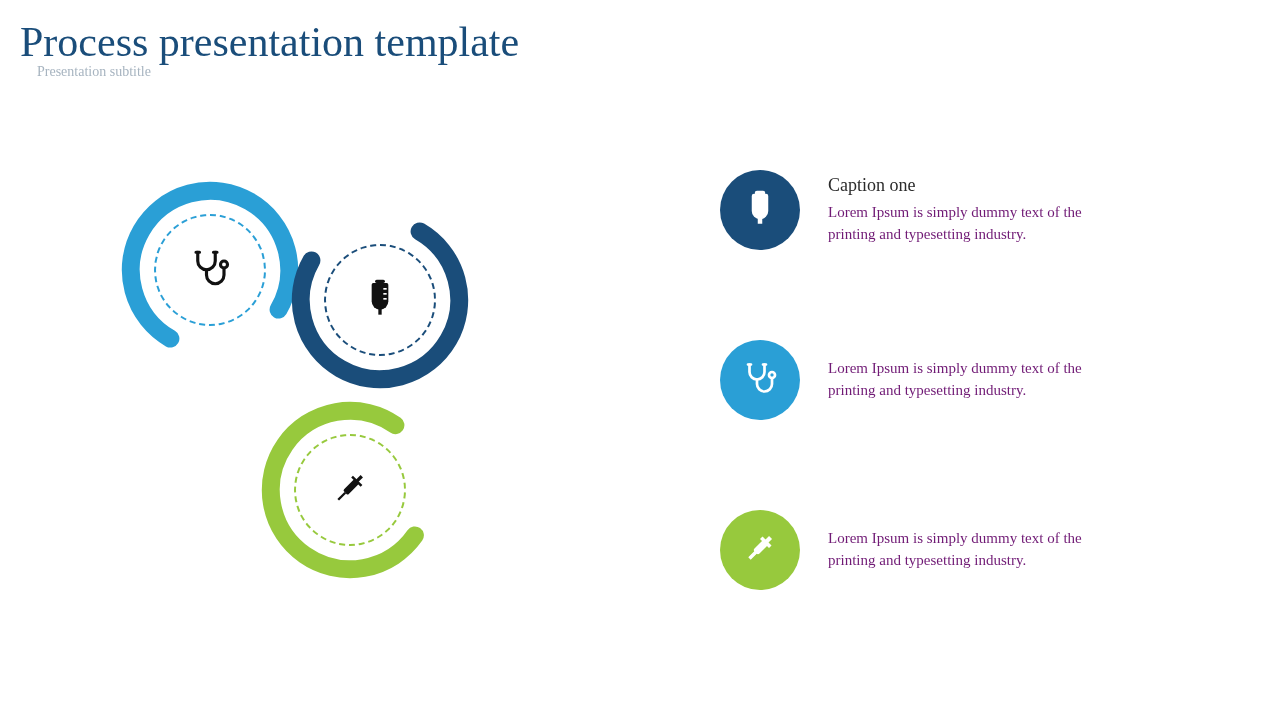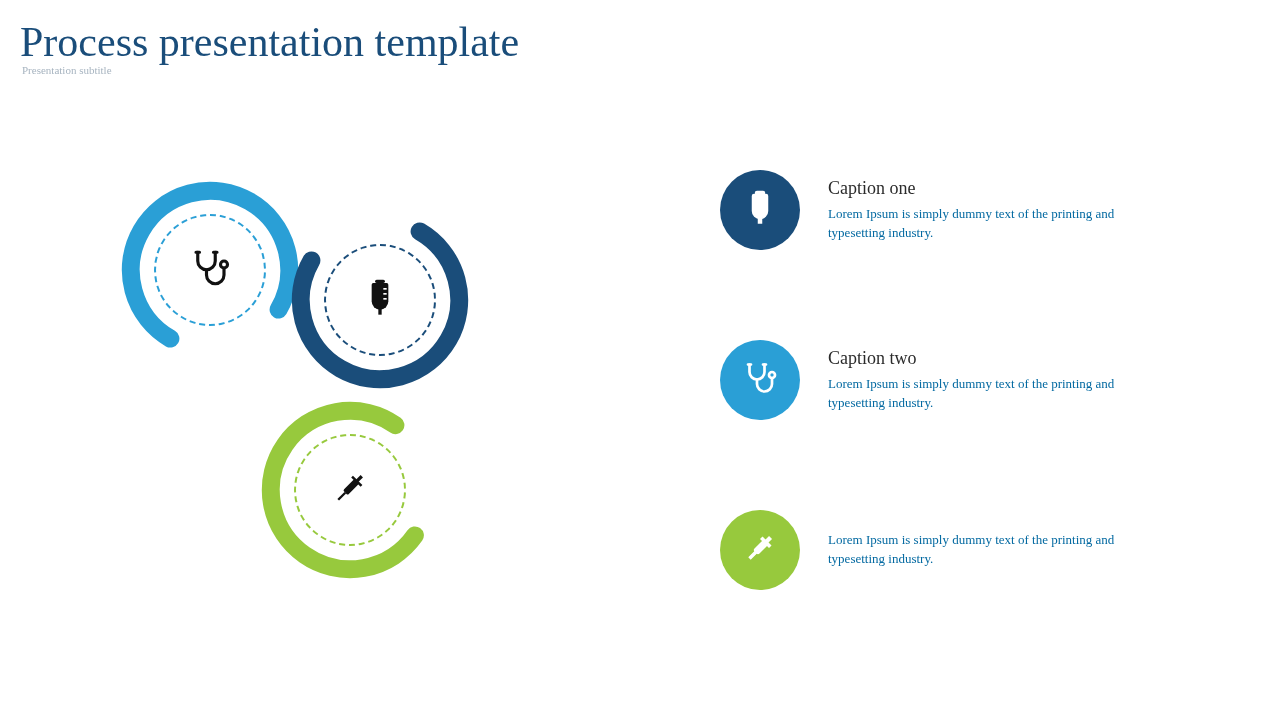--- a/index.html
+++ b/index.html
@@ -1,37 +1,37 @@
 <!DOCTYPE html>
 <html><head>
 <meta charset="utf-8">
 <style>
   * { box-sizing: border-box; margin: 0; padding: 0; }
   html, body { width: 1280px; height: 720px; font-family: Georgia, 'Times New Roman', serif; background: #fff; color: #333; }
   body { position: relative; overflow: hidden; }
 
   .title { position: absolute; left: 20px; top: 18px; font-size: 42px; color: #1a4d7a; font-weight: 400; }
-  .subtitle { position: absolute; left: 22px; top: 64px; font-size: 11px; color: #a7b4c0; }
+  .subtitle { position: absolute; left: 37px; top: 64px; font-size: 14px; color: #a7b4c0; }
 
   
   .diagram { position: absolute; left: 120px; top: 160px; width: 480px; height: 480px; }
 
   .ring { position: absolute; width: 180px; height: 180px; border-radius: 50%; }
   .ring svg.arc { position: absolute; inset: 0; width: 100%; height: 100%; }
   .ring .dashed { position: absolute; border: 2px dashed; border-radius: 50%; }
   .ring .icon { position: absolute; left: 50%; top: 50%; transform: translate(-50%, -50%); }
 
   
   .captions { position: absolute; left: 720px; top: 170px; width: 460px; display: flex; flex-direction: column; gap: 90px; justify-content: space-between; }
   .caption-row { display: flex; align-items: center; gap: 28px; }
   .bubble { width: 80px; height: 80px; border-radius: 50%; display: flex; align-items: center; justify-content: center; flex: 0 0 80px; }
   .bubble svg { stroke: #fff; }
   .cap-text { flex: 1; }
   .cap-title { font-size: 18px; color: #2b2b2b; margin-bottom: 6px; }
-  .cap-body { font-size: 13px; color: #0369a1; line-height: 1.45; max-width: 300px; }
+  .cap-body { font-size: 15px; color: #701a75; line-height: 1.45; max-width: 300px; }
 </style>
 </head>
 <body>
 
 <h1 class="title">Process presentation template</h1>
 <div class="subtitle">Presentation subtitle</div>
 
 <div class="diagram">
 
   <div class="ring" style="left:0px; top:20px;">
@@ -111,21 +111,20 @@
       <span>
         <svg width="36" height="36" viewBox="0 0 24 24" fill="none" stroke="#fff" stroke-width="1.8" stroke-linecap="round" stroke-linejoin="round">
           <path d="M5 3v5a5 5 0 0 0 10 0V3"></path>
           <path d="M10 13v3a5 5 0 0 0 10 0v-4"></path>
           <circle cx="20" cy="10" r="2"></circle>
           <path d="M4 3h2M14 3h2"></path>
         </svg>
       </span>
     </div>
     <div class="cap-text">
-      <div class="cap-title">Caption two</div>
       <div class="cap-body">Lorem Ipsum is simply dummy text of the printing and typesetting industry.</div>
     </div>
   </div>
 
   <div class="caption-row">
     <div class="bubble" style="background:#97c93d;">
       <span>
         <svg width="34" height="34" viewBox="0 0 24 24" fill="#fff">
           <g transform="rotate(45 12 12)">
             <rect x="10" y="6" width="4" height="10" rx="1"></rect>

